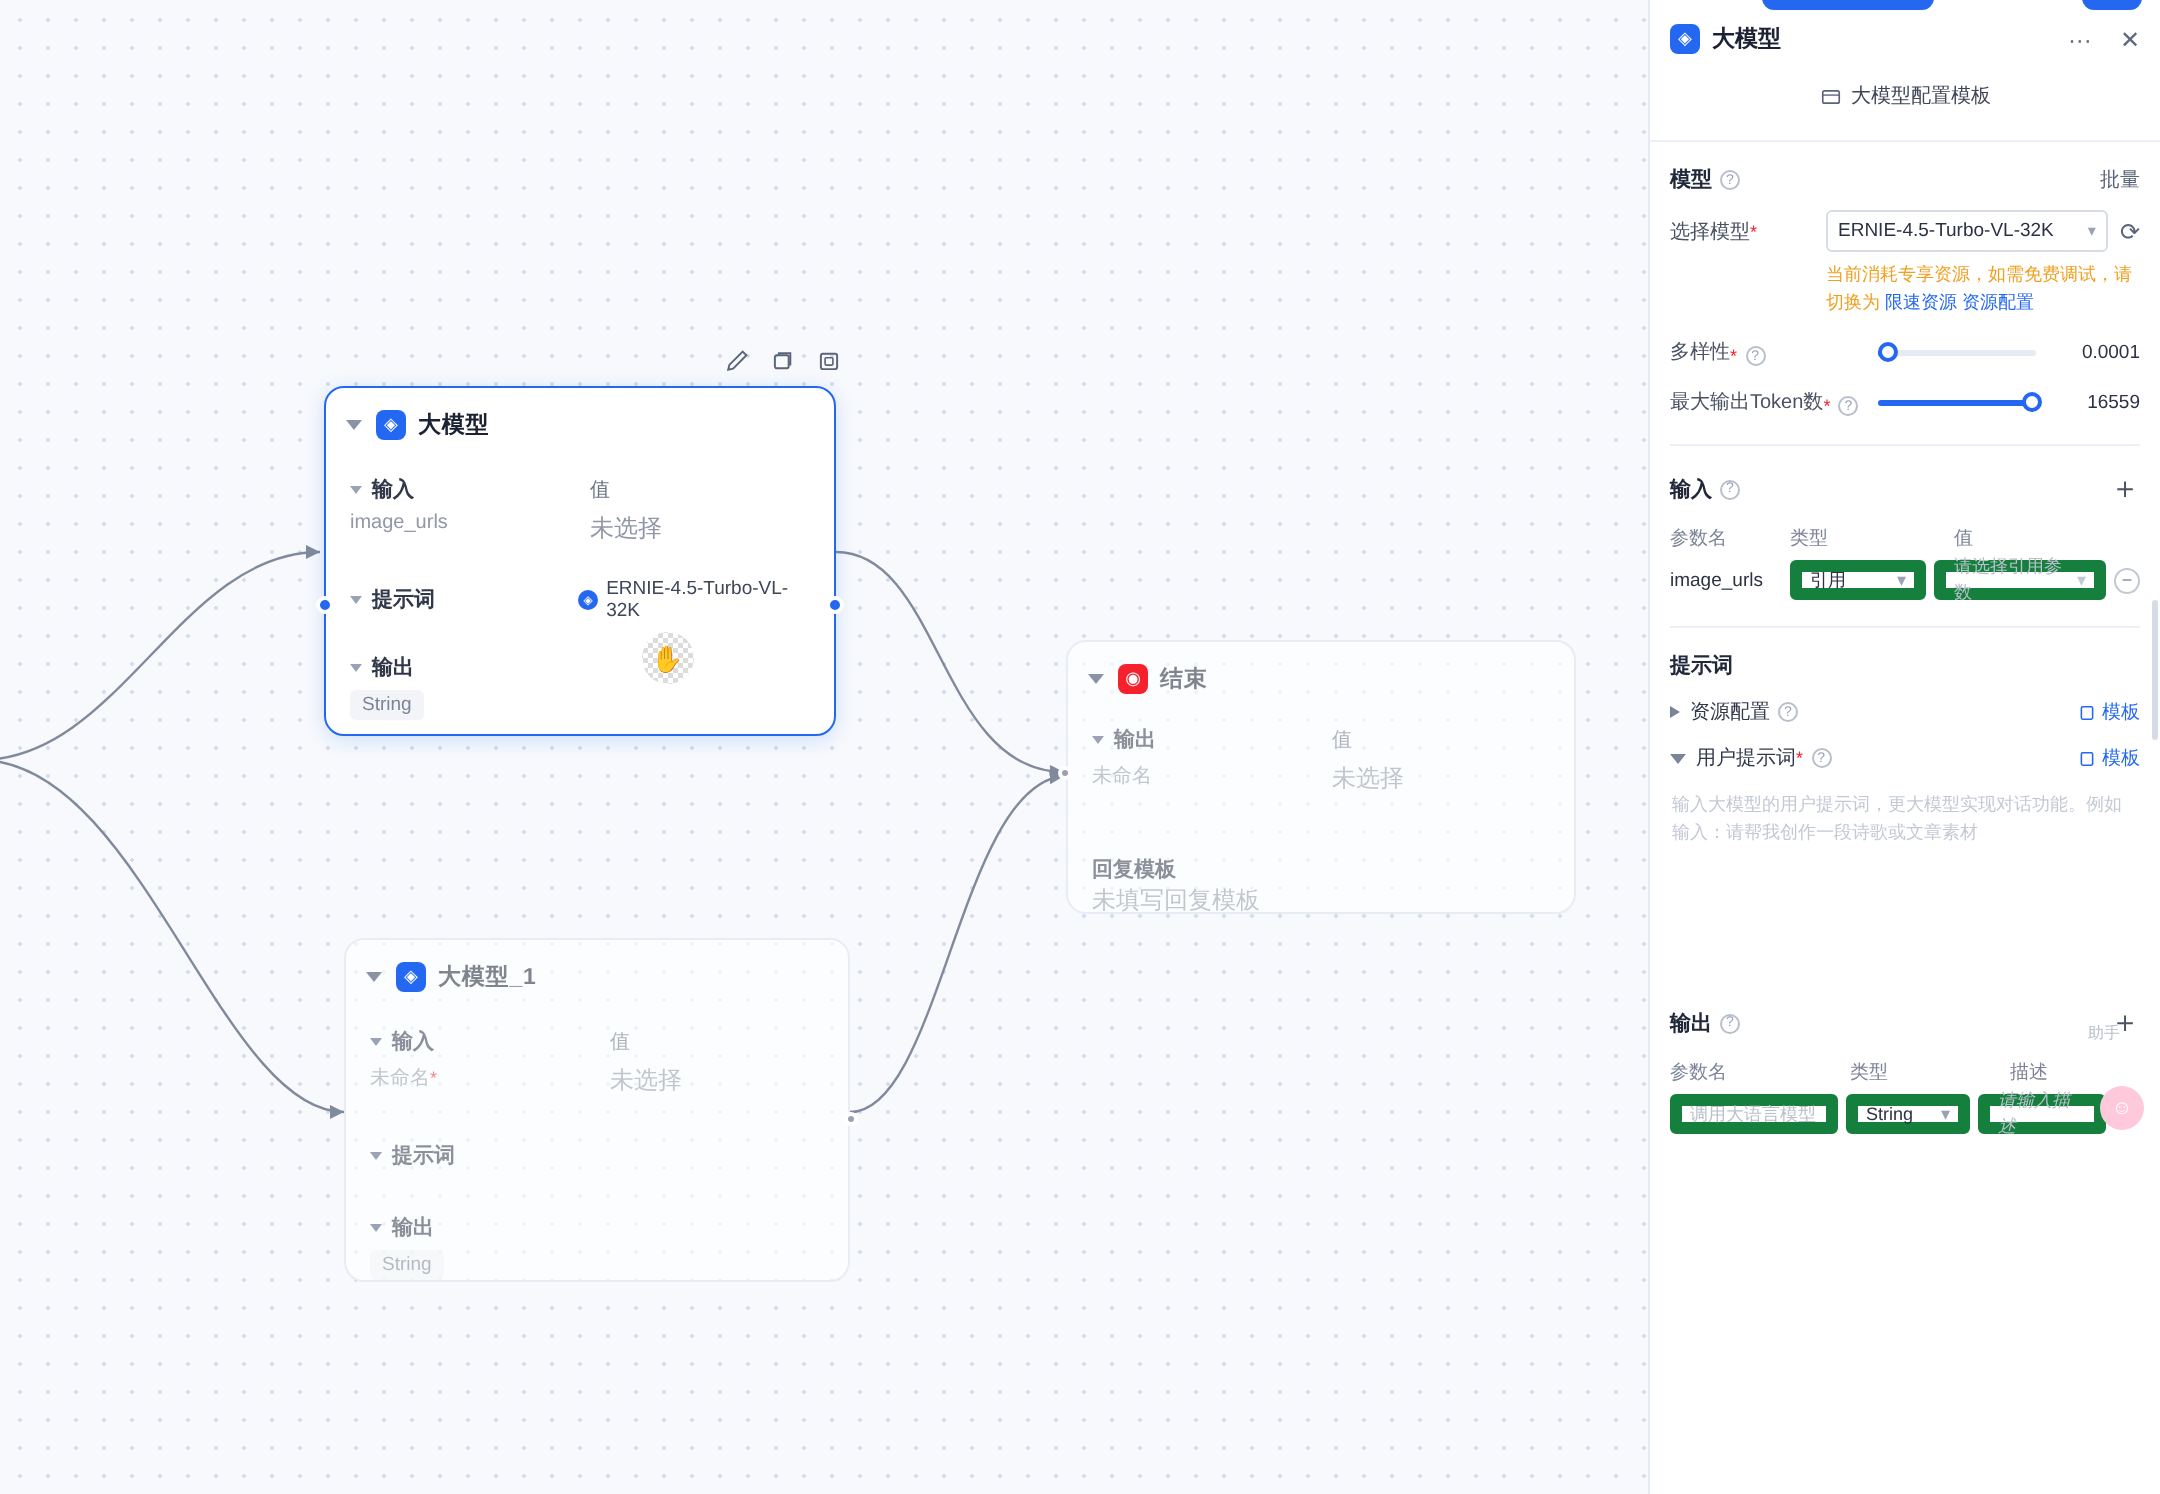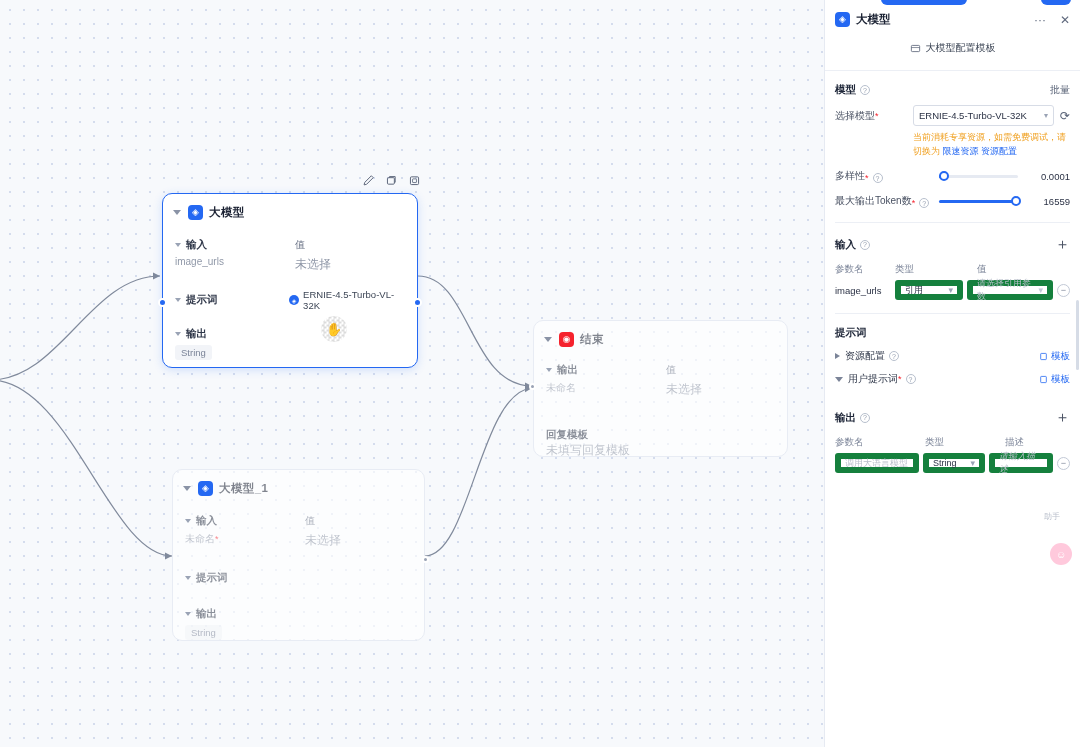--- a/index.html
+++ b/index.html
@@ -453,20 +453,21 @@
         <span class="req">*</span>
         <span class="q">?</span>
         <span class="tpl-link">
           <svg width="9" height="9" viewBox="0 0 16 16">
             <rect x="3" y="2.5" width="10" height="11" rx="1.2" fill="none" stroke="#2468f2" stroke-width="1.4"></rect>
           </svg>
           <span>模板</span>
         </span>
       </div>
 
+      <div class="ta">输入大模型的用户提示词，更大模型实现对话功能。例如输入：请帮我创作一段诗歌或文章素材</div>
 
       <div class="sec-row" style="margin-top:22px;">
         <span class="sec-label">输出</span>
         <span class="q">?</span>
         <span class="sec-right" style="font-size:15px; color:#4a5263;">＋</span>
       </div>
       <div class="tbl-head">
         <div style="width:90px;">参数名</div>
         <div style="width:80px;">类型</div>
         <div>描述</div>

